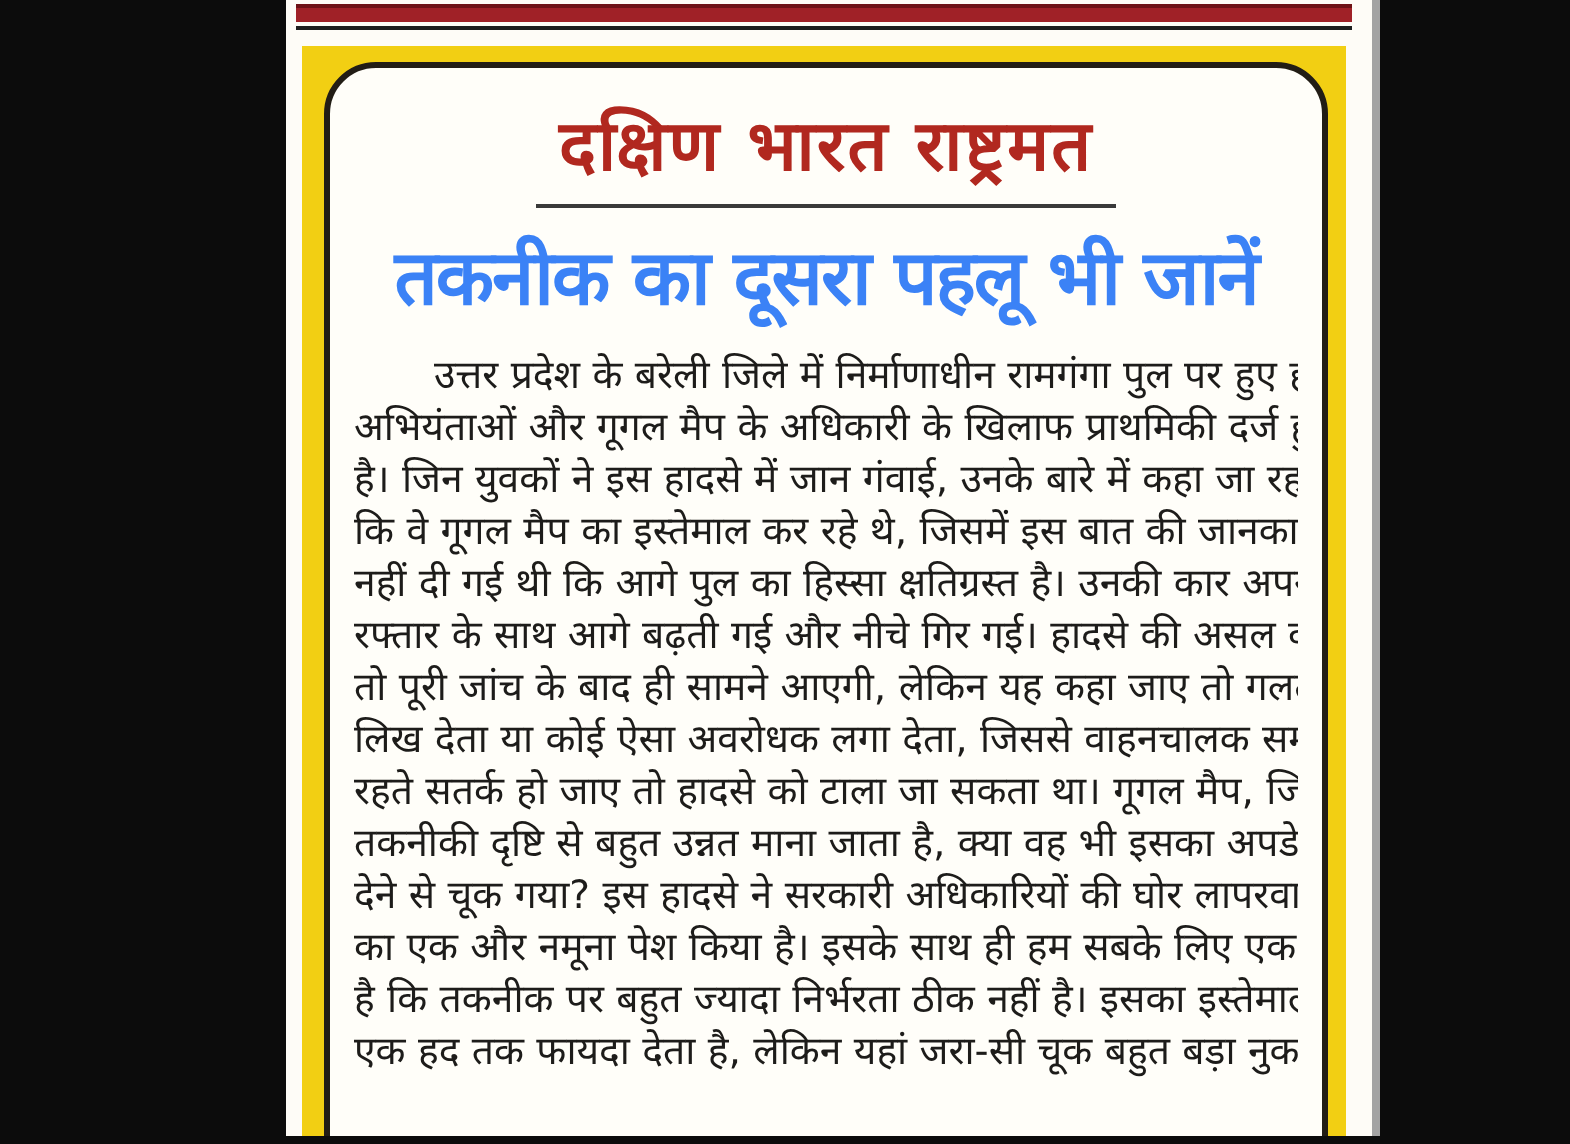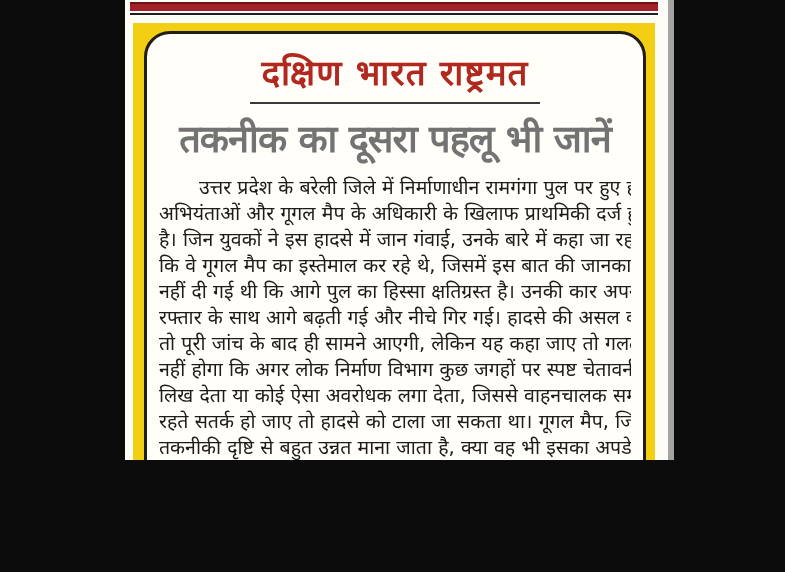--- a/index.html
+++ b/index.html
@@ -5,24 +5,24 @@
   html, body { margin: 0; padding: 0; }
   body {
     width: 785px; height: 572px;
     background: #0c0c0c;
     overflow: hidden;
     position: relative;
     font-family: "DejaVu Sans", sans-serif;
   }
   .paper {
     position: absolute;
-    left: 125px; top: 0;
-    width: 543px; height: 460px;
+    left: 143px; top: 0;
+    width: 543px; height: 568px;
     background: #fefcf7;
-    border-right: 6px solid #a3a3a3;
+    border-right: 4px solid #a3a3a3;
     overflow: hidden;
   }
   .top-rule-primary {
     position: absolute;
     left: 5px; right: 10px; top: 2px;
     height: 7px;
     background: #a02127;
     border-top: 2px solid #6e1216;
   }
   .top-rule-secondary {
@@ -59,21 +59,21 @@
   .masthead-underline {
     width: 290px; height: 2px;
     background: #3a3a3a;
     margin: 7px auto 0 auto;
   }
   .headline {
     margin-top: 7px;
     text-align: center;
     font-size: 38px;
     font-weight: bold;
-    color: #737373;
+    color: #3b82f6;
     white-space: nowrap;
     letter-spacing: -1px;
   }
   .article-body {
     margin-top: 12px;
     color: #1d1c1a;
     font-size: 19.5px;
   }
   .body-line {
     line-height: 26px;
@@ -103,21 +103,20 @@
       <div class="headline">तकनीक का दूसरा पहलू भी जानें</div>
 
       <div class="article-body">
         <div class="body-line indent">उत्तर प्रदेश के बरेली जिले में निर्माणाधीन रामगंगा पुल पर हुए हादसे</div>
         <div class="body-line">अभियंताओं और गूगल मैप के अधिकारी के खिलाफ प्राथमिकी दर्ज हुई</div>
         <div class="body-line">है। जिन युवकों ने इस हादसे में जान गंवाई, उनके बारे में कहा जा रहा है</div>
         <div class="body-line">कि वे गूगल मैप का इस्तेमाल कर रहे थे, जिसमें इस बात की जानकारी</div>
         <div class="body-line">नहीं दी गई थी कि आगे पुल का हिस्सा क्षतिग्रस्त है। उनकी कार अपनी</div>
         <div class="body-line">रफ्तार के साथ आगे बढ़ती गई और नीचे गिर गई। हादसे की असल वजह</div>
         <div class="body-line">तो पूरी जांच के बाद ही सामने आएगी, लेकिन यह कहा जाए तो गलत</div>
-        <div class="body-line">नहीं होगा कि अगर लोक निर्माण विभाग कुछ जगहों पर स्पष्ट चेतावनी</div>
         <div class="body-line">लिख देता या कोई ऐसा अवरोधक लगा देता, जिससे वाहनचालक समय</div>
         <div class="body-line">रहते सतर्क हो जाए तो हादसे को टाला जा सकता था। गूगल मैप, जिसे</div>
         <div class="body-line">तकनीकी दृष्टि से बहुत उन्नत माना जाता है, क्या वह भी इसका अपडेट</div>
         <div class="body-line">देने से चूक गया? इस हादसे ने सरकारी अधिकारियों की घोर लापरवाही</div>
         <div class="body-line">का एक और नमूना पेश किया है। इसके साथ ही हम सबके लिए एक संदेश</div>
         <div class="body-line">है कि तकनीक पर बहुत ज्यादा निर्भरता ठीक नहीं है। इसका इस्तेमाल</div>
         <div class="body-line">एक हद तक फायदा देता है, लेकिन यहां जरा-सी चूक बहुत बड़ा नुकसान</div>
       </div>
 
     </div>

